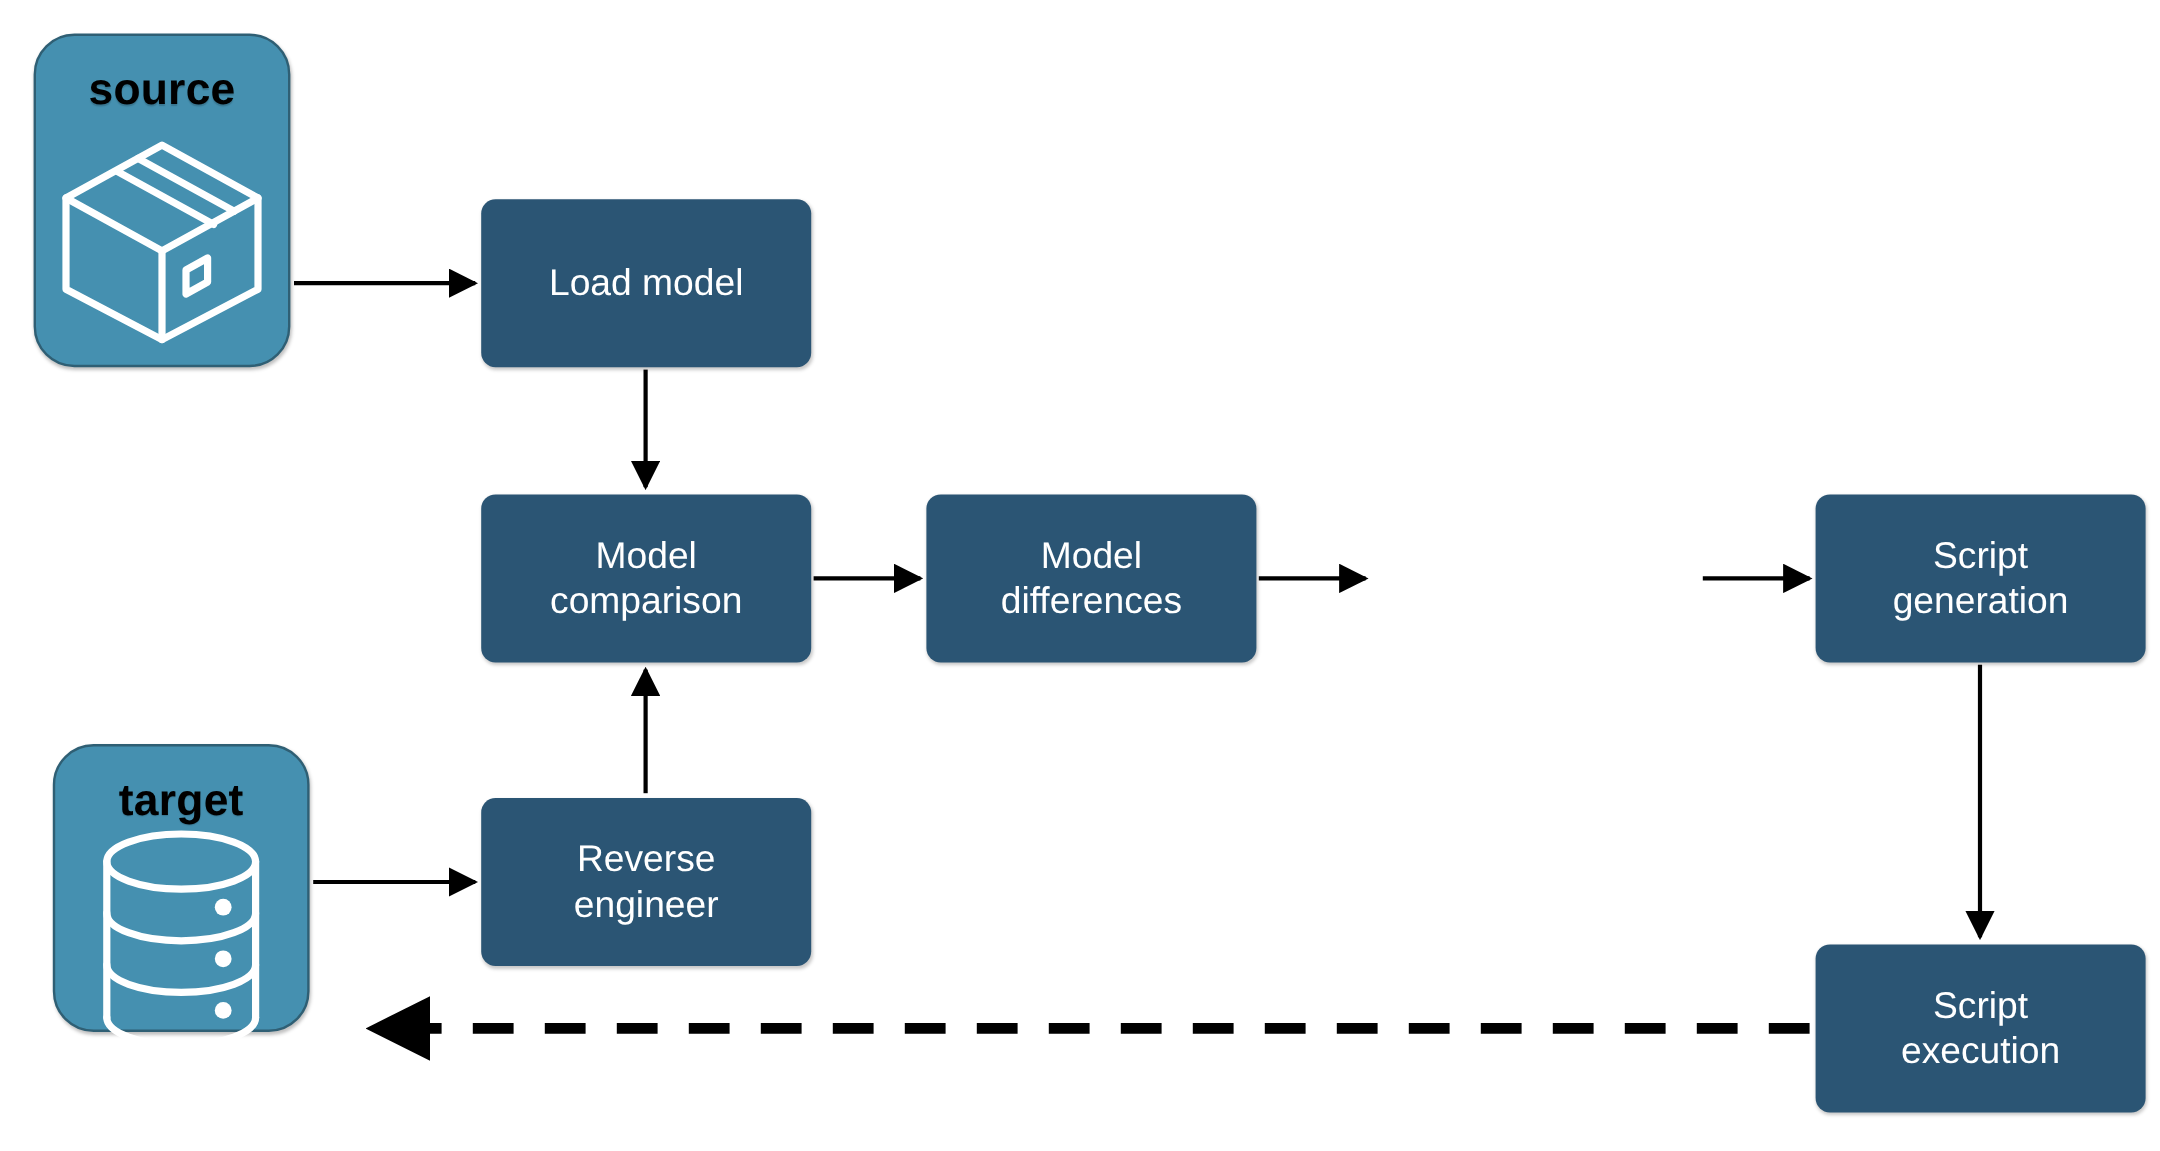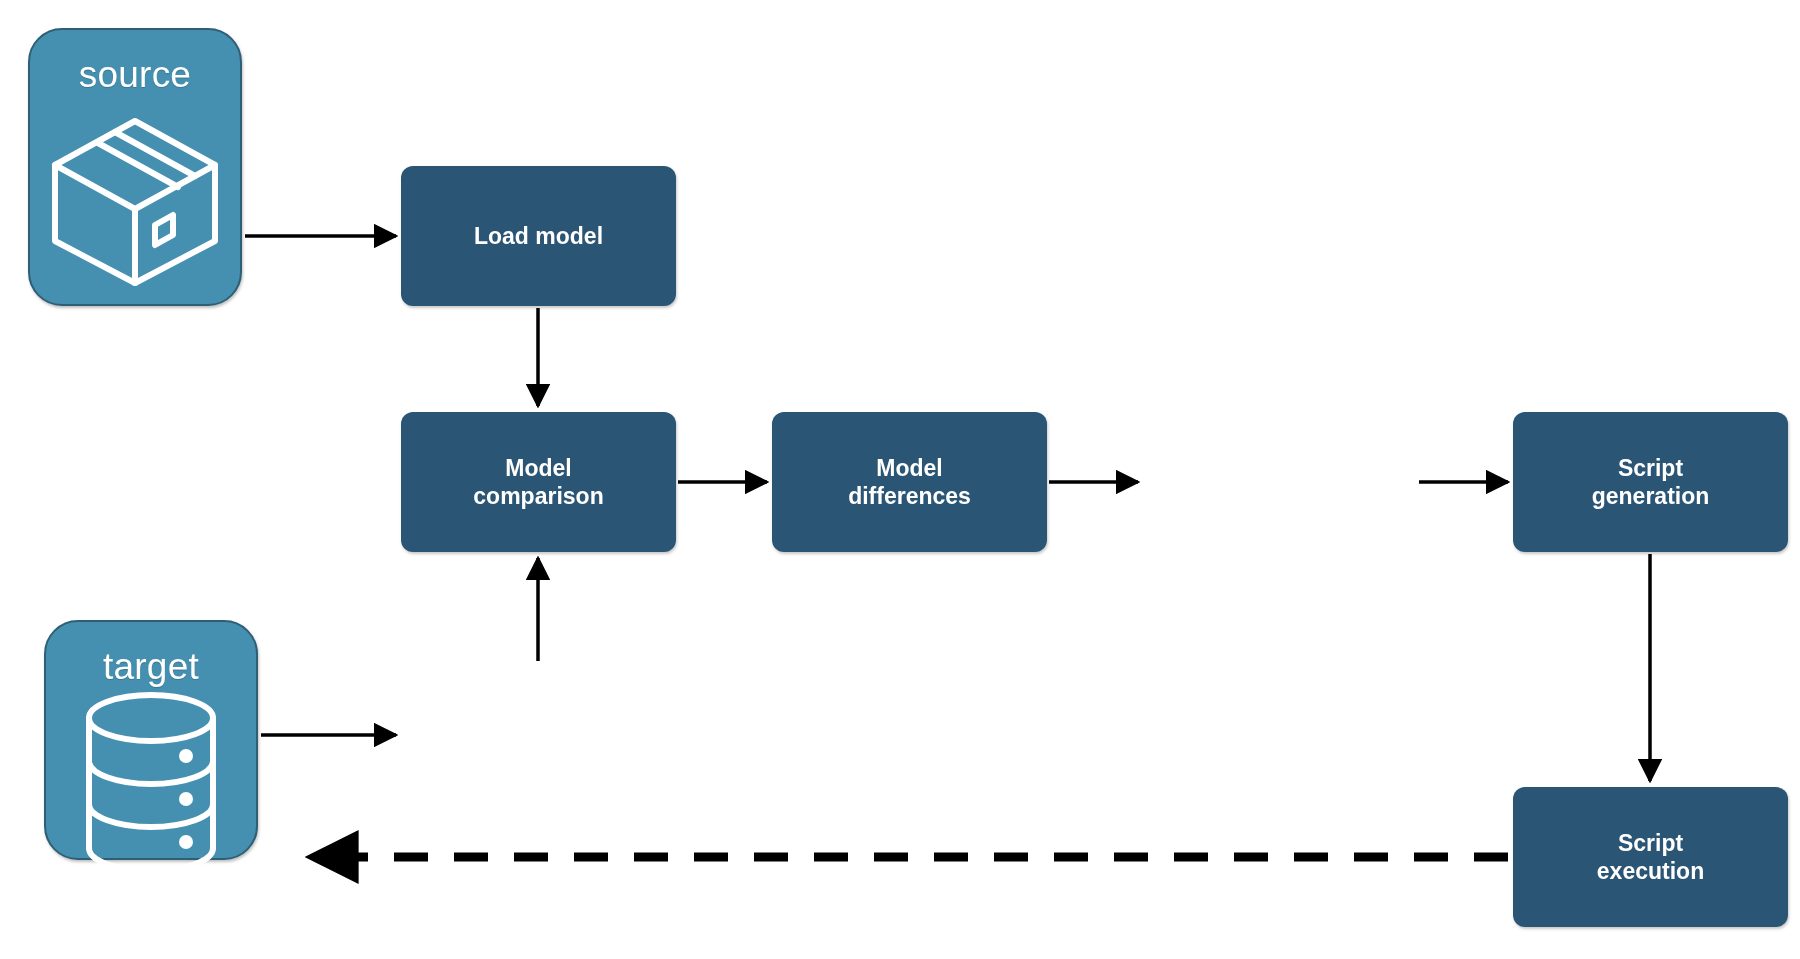--- a/index.html
+++ b/index.html
@@ -30,22 +30,22 @@
     background: #4590B0;
     border: 2px solid #2F5F74;
     border-radius: 34px;
     box-sizing: border-box;
     display: flex;
     flex-direction: column;
     align-items: center;
     box-shadow: 1px 2px 3px rgba(0,0,0,0.25);
   }
   .endpoint-label {
-    color: #ffffff;
-    font-weight: normal;
+    color: #000000;
+    font-weight: bold;
     font-size: 37px;
     letter-spacing: 0.2px;
     margin-top: 24px;
     text-shadow: 0 1px 1px rgba(0,0,0,0.18);
   }
   .endpoint-icon {
     flex: 1 1 auto;
     display: flex;
     align-items: center;
     justify-content: center;
@@ -54,25 +54,24 @@
   .process-node {
     position: absolute;
     background: #2B5574;
     border-radius: 12px;
     box-sizing: border-box;
     display: flex;
     align-items: center;
     justify-content: center;
     text-align: center;
     color: #ffffff;
-    font-size: 23px;
+    font-size: 31px;
     line-height: 1.23;
     padding: 6px 10px;
     box-shadow: 1px 2px 3px rgba(0,0,0,0.22);
-    font-weight: bold;
   }
   .process-label {
     display: block;
     white-space: pre-line;
   }
 </style>
 </head>
 <body>
 
 <div id="canvas">
@@ -156,19 +155,23 @@
     <span class="process-label">Model
 differences</span>
   </div>
 
 
   <div class="process-node" style="left:1513px; top:412px; width:275px; height:140px;">
     <span class="process-label">Script
 generation</span>
   </div>
 
+  <div class="process-node" style="left:401px; top:665px; width:275px; height:140px;">
+    <span class="process-label">Reverse
+engineer</span>
+  </div>
 
   <div class="process-node" style="left:1513px; top:787px; width:275px; height:140px;">
     <span class="process-label">Script
 execution</span>
   </div>
 
 </div>
 
 </body></html>

